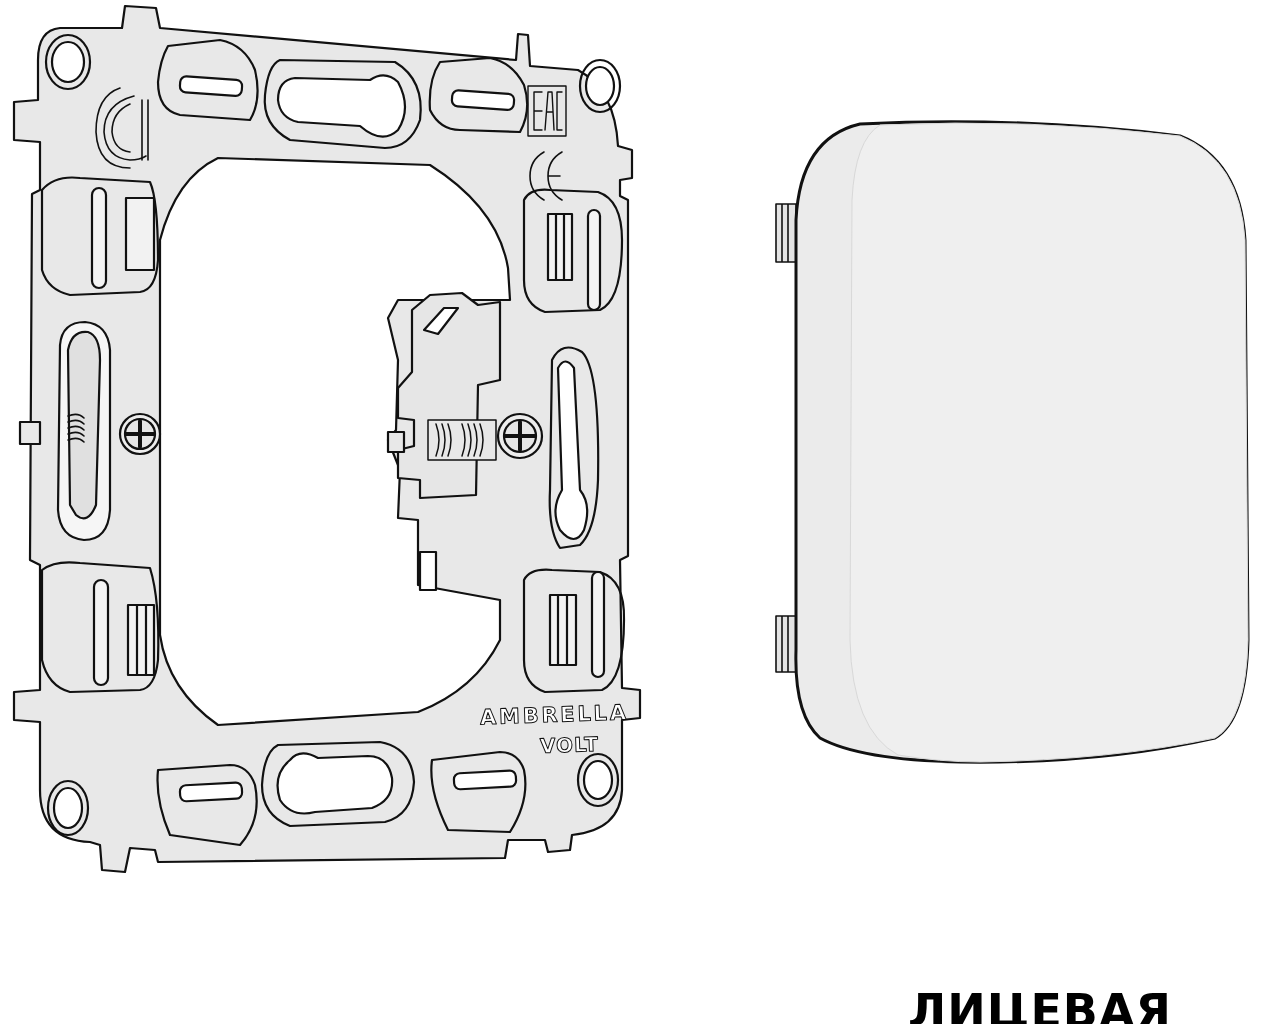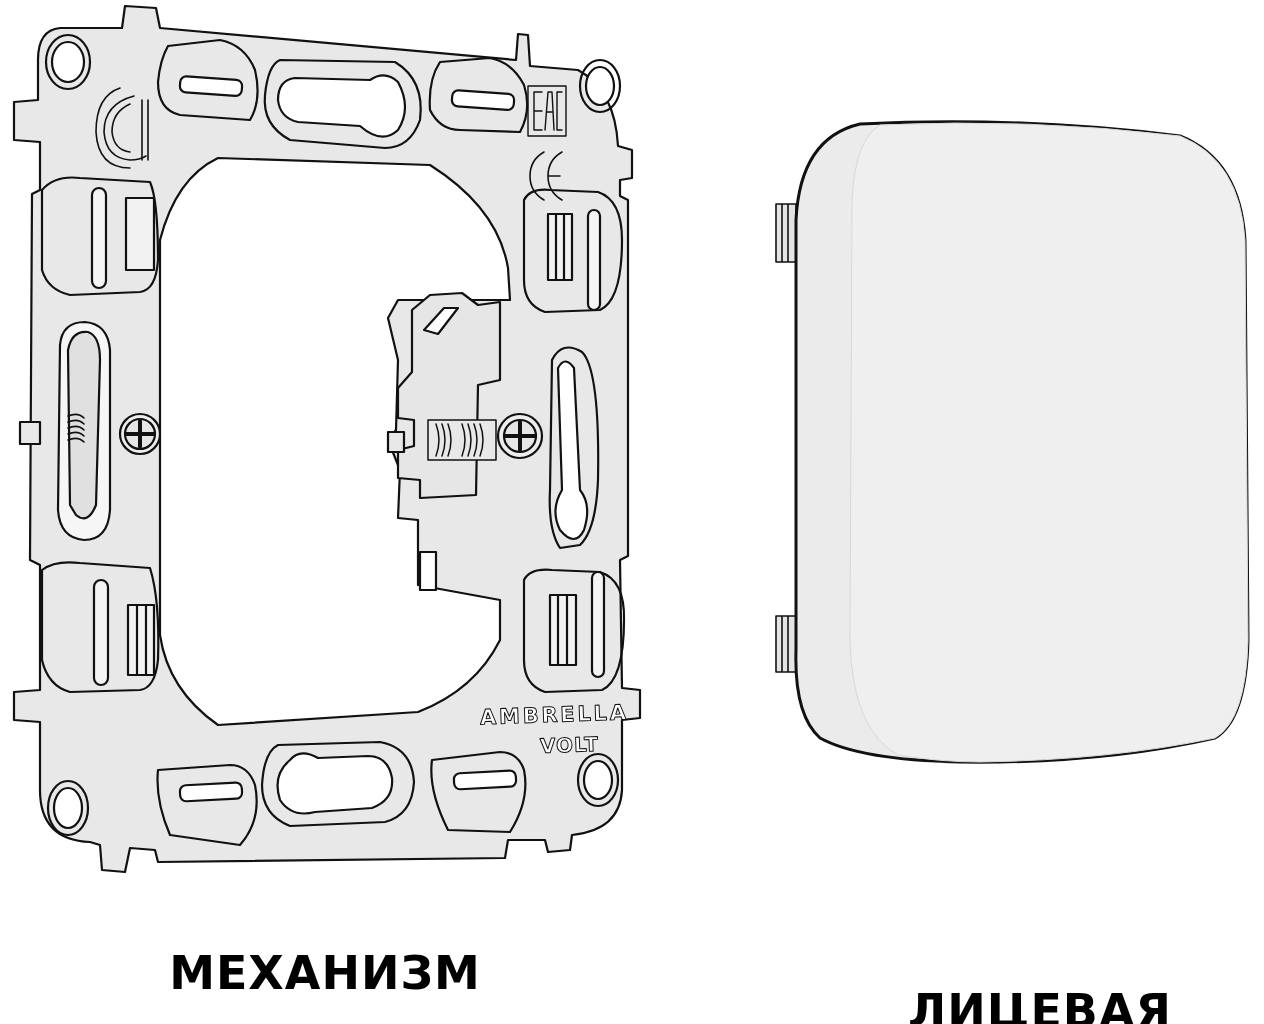--- a/index.html
+++ b/index.html
@@ -243,18 +243,17 @@
         Q 852 730 898 755
         Q 940 762 980 762
         Q 1110 760 1215 738
         Q 1246 720 1248 640
         L 1245 240
         Q 1240 160 1180 136
         Q 1030 118 880 125 Z"></path>
     </g>
   </svg>
 
-  <p class="caption caption-mechanism">МЕХАНИЗМ</p>
 
   <p class="caption caption-panel">
     <span>ЛИЦЕВАЯ</span>
   </p>
 </div>
 
 </body></html>

